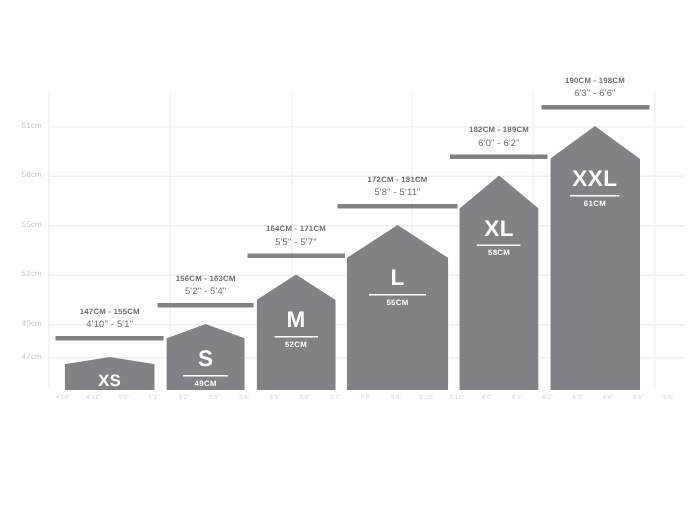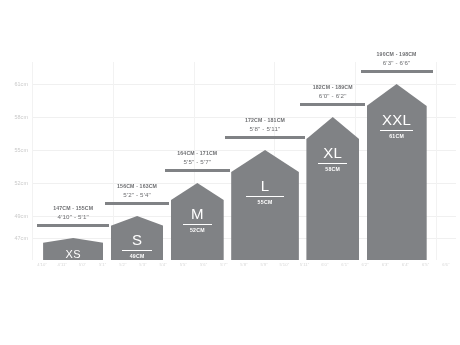--- a/index.html
+++ b/index.html
@@ -64,21 +64,21 @@
     left:0;bottom:0;
     width:100%;
     background:#808285;
     clip-path:polygon(0% 100%, 0% var(--gable), 50% 0%, 100% var(--gable), 100% 100%);
   }
   .size-letter{
     position:absolute;
     left:0;width:100%;
     text-align:center;
     color:#ffffff;
-    font-weight:400;
+    font-weight:700;
     line-height:1;
     letter-spacing:.3px;
   }
   .cm-rule{
     position:absolute;
     height:1px;
     background:#ffffff;
   }
   .cm-value{
     position:absolute;

